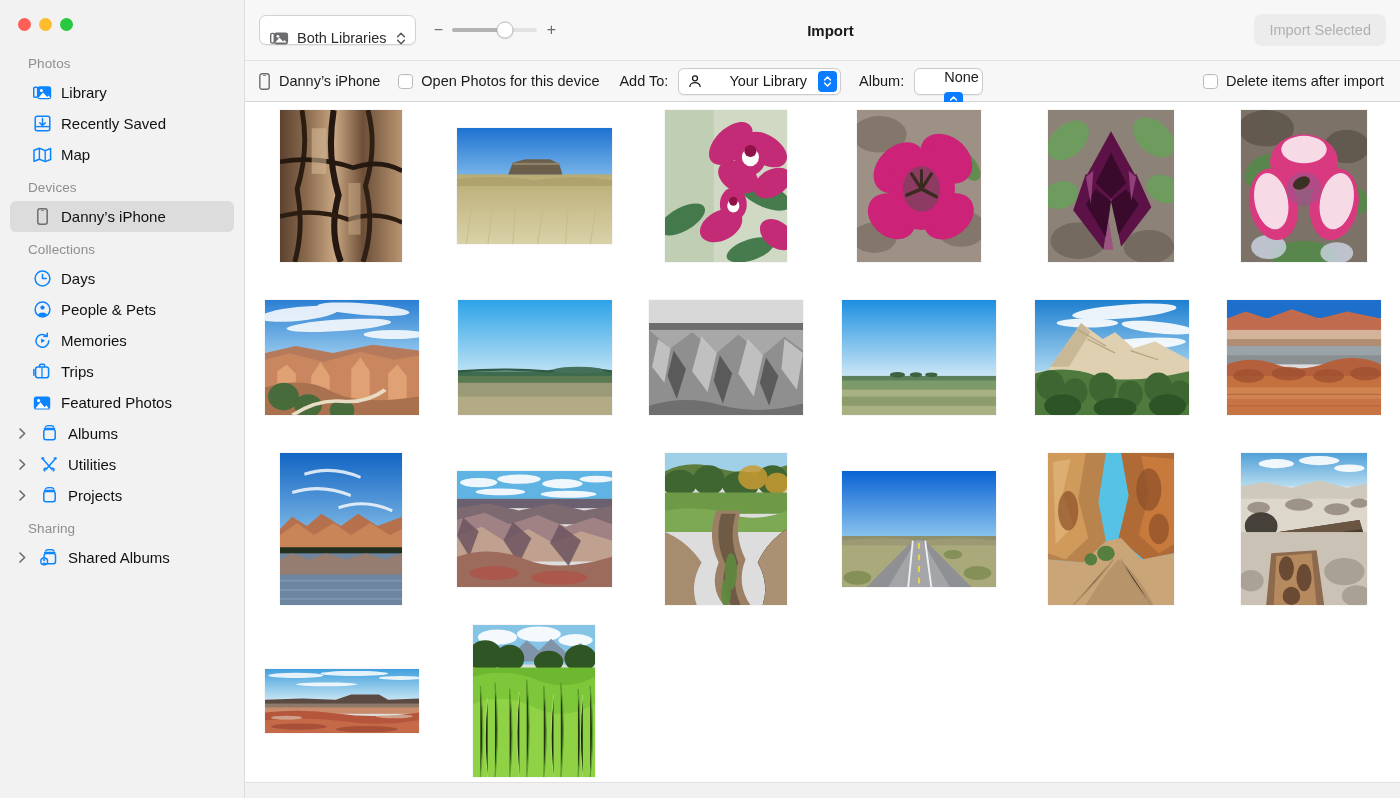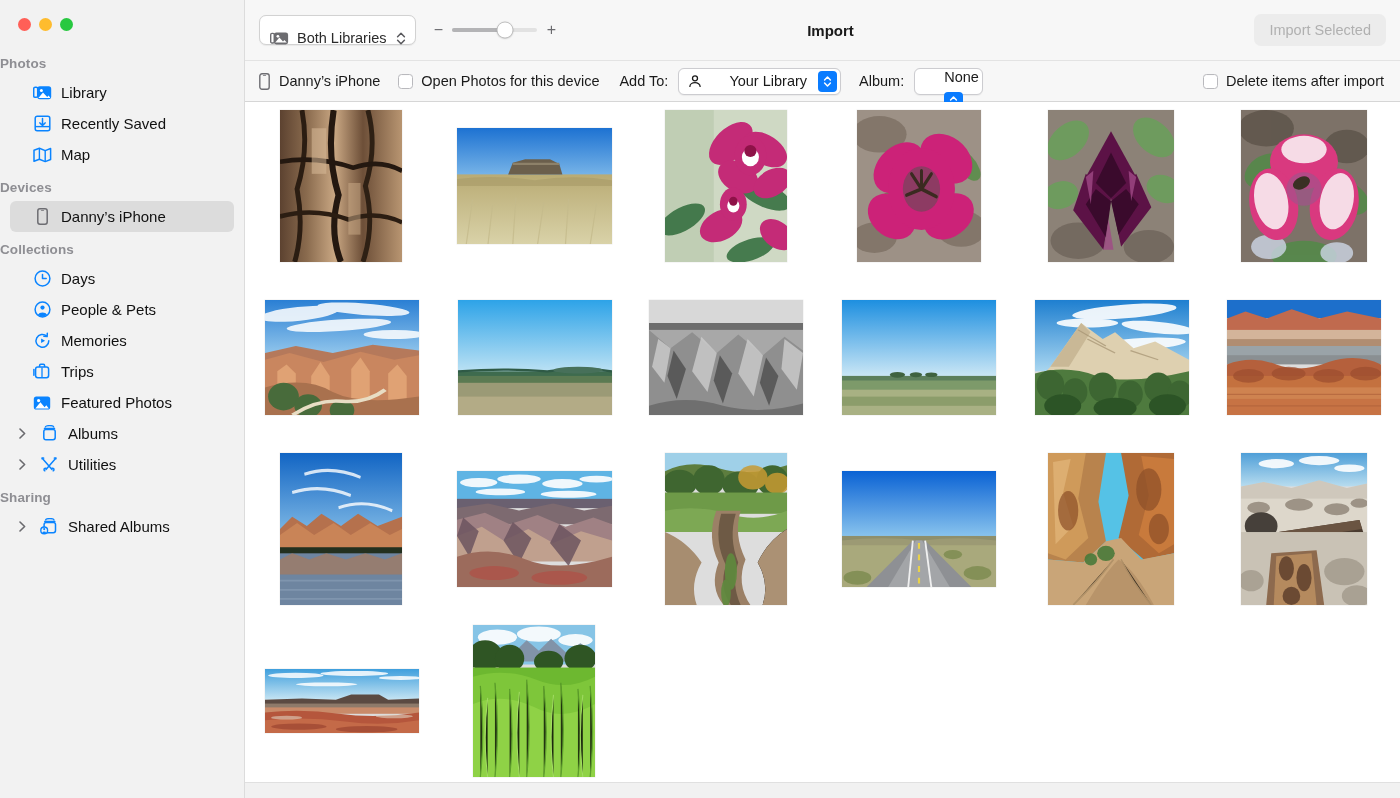--- a/index.html
+++ b/index.html
@@ -34,22 +34,22 @@
     align-items: flex-start;
   }
   .light { width: 13px; height: 13px; border-radius: 50%; display: block; }
   .light.red    { background: #ff5f57; }
   .light.yellow { background: #febc2e; }
   .light.green  { background: #28c840; }
 
   .sb-section {
     font-size: 13.5px;
     color: #8e8e93;
-    font-weight: 700;
-    padding: 10px 0 6px 0;
+    font-weight: 400;
+    padding: 10px 0 6px 28px;
     letter-spacing: 0.1px;
   }
   .sb-item {
     display: flex;
     align-items: center;
     height: 31px;
     margin: 0 10px;
     padding-left: 22px;
     border-radius: 6px;
     font-size: 15px;
@@ -369,20 +369,35 @@
       </span>
       <span class="sb-icon">
         <svg width="18" height="17" viewBox="0 0 18 17">
           <path d="M2 2 L12 13.5 M13.2 14.8 a1.4 1.4 0 1 0 -1.9 -1.9" fill="none" stroke="#0a84ff" stroke-width="1.5" stroke-linecap="round"></path>
           <path d="M1.3 3.6 L2 1.6 L4 1.2 L4.5 2.6 Z" fill="#0a84ff"></path>
           <path d="M16 2 L6 13.5 M4.8 14.8 a1.4 1.4 0 1 1 1.9 -1.9" fill="none" stroke="#0a84ff" stroke-width="1.5" stroke-linecap="round"></path>
           <path d="M16.7 3.6 L16 1.6 L14 1.2 L13.5 2.6 Z" fill="#0a84ff"></path>
         </svg>
       </span>
       <span class="sb-label">Utilities</span>
+    </div>
+    <div class="sb-item has-chevron">
+      <span class="sb-chev">
+        <svg width="7" height="11" viewBox="0 0 7 11">
+            <path d="M1 1 L5.6 5.5 L1 10" fill="none" stroke="#6a6a6e" stroke-width="1.6" stroke-linecap="round" stroke-linejoin="round"></path>
+          </svg>
+      </span>
+      <span class="sb-icon">
+        <svg width="17" height="17" viewBox="0 0 17 17">
+          <path d="M4.3 2.4 a3.5 1.5 0 0 1 8.4 0" fill="none" stroke="#0a84ff" stroke-width="1.4"></path>
+          <rect x="2.8" y="4.4" width="11.4" height="10.4" rx="2.2" fill="none" stroke="#0a84ff" stroke-width="1.5"></rect>
+          <path d="M3.4 3.4 h10.2" stroke="#0a84ff" stroke-width="1.3" stroke-linecap="round"></path>
+        </svg>
+      </span>
+      <span class="sb-label">Projects</span>
     </div>
 
     <div class="sb-section">Sharing</div>
     <div class="sb-item has-chevron">
       <span class="sb-chev">
         <svg width="7" height="11" viewBox="0 0 7 11">
             <path d="M1 1 L5.6 5.5 L1 10" fill="none" stroke="#6a6a6e" stroke-width="1.6" stroke-linecap="round" stroke-linejoin="round"></path>
           </svg>
       </span>
       <span class="sb-icon">

